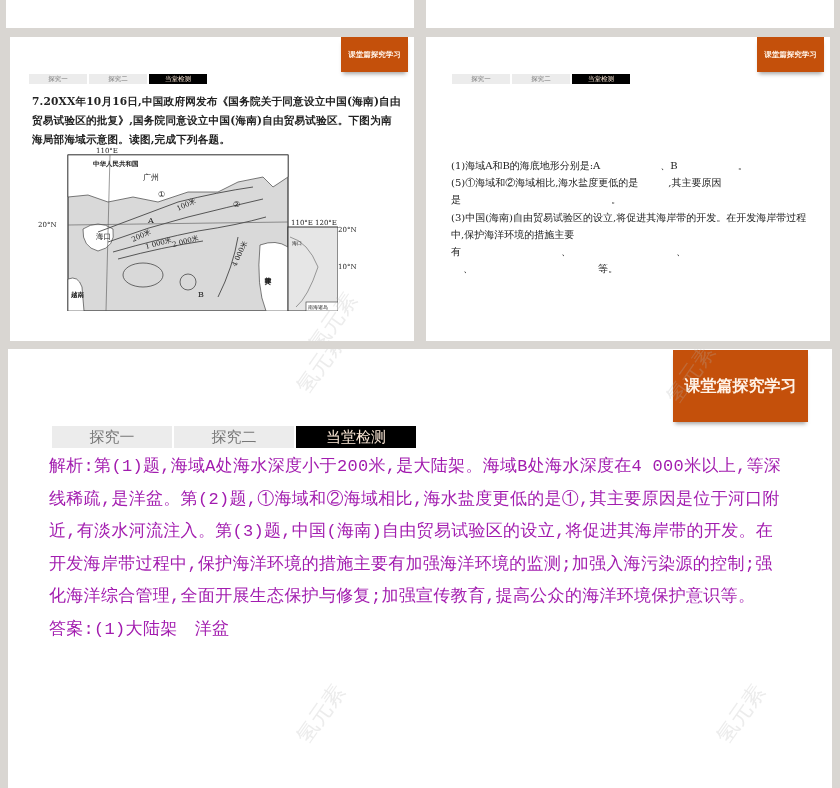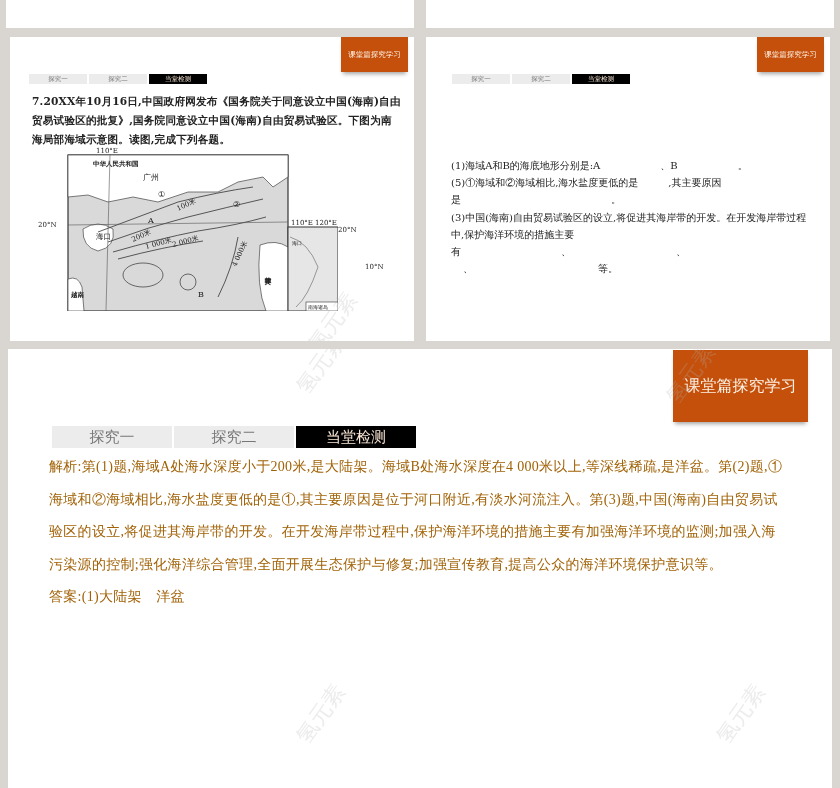--- a/index.html
+++ b/index.html
@@ -13,20 +13,21 @@
   #slide-top-right-prev { left:426px; top:-10px; width:408px; height:38px; }
   #slide-q { left:10px; top:37px; width:404px; height:304px; }
   #slide-qparts { left:426px; top:37px; width:404px; height:304px; }
   #slide-main { left:8px; top:349px; width:824px; height:450px; }
 
   .badge {
     position:absolute; background:#c4500b; color:#fff2e6;
     font-family:"DejaVu Sans", sans-serif;
     display:flex; align-items:center; justify-content:center;
     box-shadow:0 4px 4px -2px rgba(0,0,0,0.35);
+    font-weight:bold;
   }
   .badge.small { right:6px; top:0; width:67px; height:35px; font-size:7.5px; }
   .badge.big { right:24px; top:1px; width:135px; height:72px; font-size:16px; }
 
   .tabs { position:absolute; display:flex; font-family:"DejaVu Sans", sans-serif;align-items:center; }
   .tab { background:#ececec; color:#777; display:flex; align-items:center; justify-content:center; margin-right:2px; }
   .tab.active { background:#000000; color:#fbe7d6; }
   .tabs.small { left:19px; top:37px; }
   .tabs.small .tab { width:58px; height:10px; font-size:6.5px; }
   .tabs.main { left:44px; top:77px; }
@@ -39,22 +40,22 @@
   }
   .parts {
     position:absolute; left:25px; top:96px; width:360px;
     font-size:10px; line-height:17.2px; color:#222;margin-top:24px;
   }
   .gap { display:inline-block; }
 
   .map-wrap { position:absolute; left:58px; top:110px; width:300px; height:164px; }
   .analysis {
     position:absolute; left:41px; top:102px; width:740px;
-    font-family:Liberation Serif, serif;
-    font-size:14px; line-height:32.5px; color:#a16207;
+    font-family:Liberation Mono, monospace;
+    font-size:17px; line-height:32.5px; color:#a21caf;
     letter-spacing:0.3px;
   }
   .watermark {
     position:absolute; color:rgba(180,180,180,0.25);
     font-family:"DejaVu Sans", sans-serif; font-size:22px;
     transform:rotate(-55deg); pointer-events:none; white-space:nowrap;
   }
 </style>
 </head>
 <body>
@@ -114,21 +115,21 @@
 
     <rect x="250" y="80" width="50" height="84" fill="#e6e6e6" stroke="#333" stroke-width="1"></rect>
     <path d="M252,90 Q270,95 280,120 Q270,150 258,160" fill="none" stroke="#444" stroke-width="0.5"></path>
     <rect x="268" y="155" width="32" height="9" fill="#ffffff" stroke="#333" stroke-width="0.6"></rect>
     <text x="270" y="162" font-size="5" fill="#222">南海诸岛</text>
     <text x="253" y="78" font-size="7" fill="#222">110°E</text>
     <text x="277" y="78" font-size="7" fill="#222">120°E</text>
     <text x="254" y="98" font-size="5" fill="#222">海口</text>
   </svg>
   <div style="position:absolute;left:328px;top:189px;font-size:7px;color:#222;">20°N</div>
-  <div style="position:absolute;left:328px;top:226px;font-size:7px;color:#222;padding-left:27px;">10°N</div>
+  <div style="position:absolute;left:328px;top:226px;font-size:7px;color:#222;">10°N</div>
   <div class="watermark" style="left:290px;top:270px;">氢元素</div>
 </div>
 
 <div class="slide" id="slide-qparts">
   <div class="badge small">课堂篇探究学习</div>
   <div class="tabs small" style="left:26px;">
     <div class="tab">探究一</div>
     <div class="tab">探究二</div>
     <div class="tab active">当堂检测</div>
   </div>

